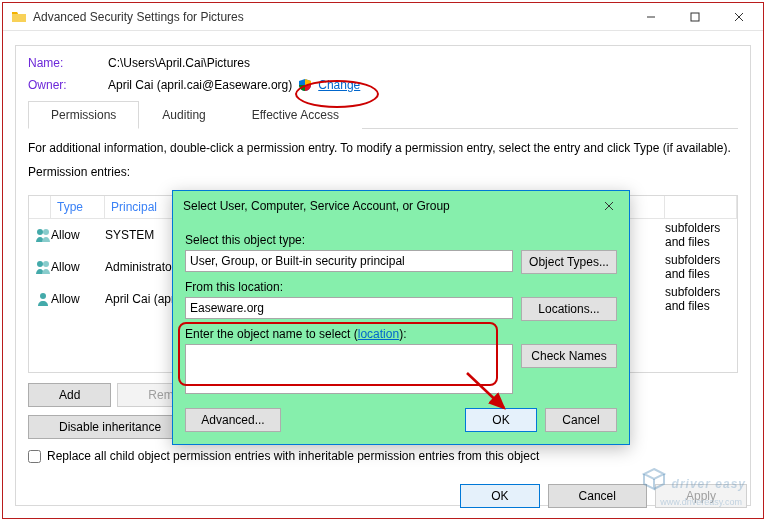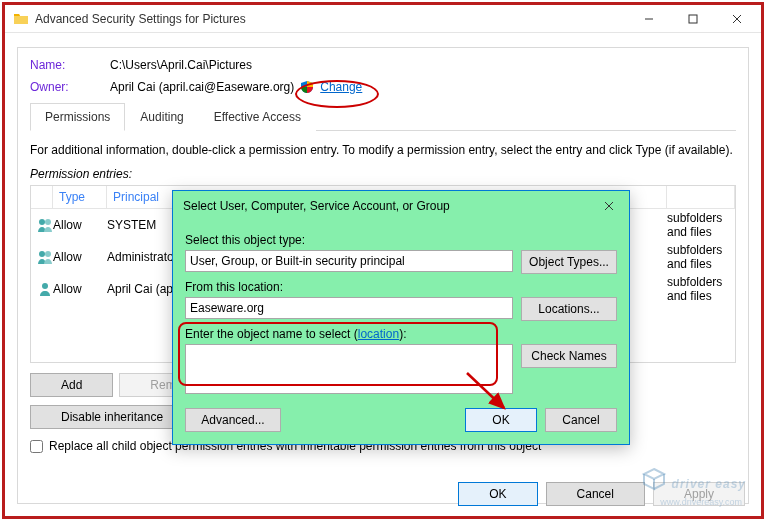--- a/index.html
+++ b/index.html
@@ -1,42 +1,42 @@
 <!DOCTYPE html>
 <html><head>
 <meta charset="utf-8">
 <style>
   * { box-sizing: border-box; font-family: "Segoe UI", Tahoma, sans-serif; font-size: 12px; }
   body { margin:0; background:#fff; width:766px; height:521px; position:relative; overflow:hidden; }
 
   
-  .main-window { position:absolute; left:2px; top:2px; width:762px; height:517px; border:3px solid #b91c1c; background:#fff; }
+  .main-window { position:absolute; left:2px; top:2px; width:762px; height:517px; border:1px solid #b91c1c; background:#fff; }
   .titlebar { height:28px; display:flex; align-items:center; padding:0 2px; border-bottom:1px solid #e5e5e5; }
   .folder-icon { width:16px; height:16px; margin:0 6px; }
   .titlebar-title { flex:1; color:#333; }
   .win-btns { display:flex; height:100%; }
   .win-btn { width:44px; height:100%; display:flex; align-items:center; justify-content:center; color:#333; }
 
   .content { position:absolute; left:12px; top:42px; right:12px; bottom:12px; border:1px solid #d9d9d9; padding:10px 12px 6px 12px; }
 
   .row { display:flex; margin-bottom:8px; }
   .row-label { width:80px; color:#6d28d9; }
   .row-value { flex:1; color:#000; display:flex; align-items:center; gap:6px; }
   .change-link { color:#0066cc; text-decoration:underline; }
   .shield { width:14px; height:14px; }
 
   .change-ellipse { position:absolute; border:2px solid #c00; border-radius:50%; width:84px; height:28px; left:295px; top:80px; pointer-events:none; }
 
   .tabs { display:flex; border-bottom:1px solid #d9d9d9; margin-top:4px; }
-  .tab { padding:6px 14px; border:1px solid transparent; border-bottom:none; color:#333; background:#fff; position:relative; top:1px; cursor:default;}
+  .tab { padding:6px 22px; border:1px solid transparent; border-bottom:none; color:#333; background:#fff; position:relative; top:1px; cursor:default;}
   .tab.active { border-color:#d9d9d9; background:#fff; border-bottom:1px solid #fff;}
   .tab:not(.active){ color:#333; }
 
   .info-text { margin:12px 0 10px 0; color:#000; }
-  .perm-label { margin-bottom:4px; color:#000;font-style:italic; }
+  .perm-label { margin-bottom:16px; color:#000; }
   .perm-table { border:1px solid #d9d9d9; height:178px; overflow:hidden; }
   .perm-header { display:flex; background:#fff; border-bottom:1px solid #e5e5e5; }
   .perm-header .col { padding:4px 6px; border-right:1px solid #e5e5e5; font-weight:400; color:#3b82f6;}
   .perm-body .prow { display:flex; align-items:center; padding:2px 6px; }
   .col-icon{width:22px; display:flex; align-items:center;}
   .col-type{width:54px;}
   .col-principal{width:560px;}
   .col-applies{flex:1;}
   .user-icon{width:16px;height:16px;}
 

